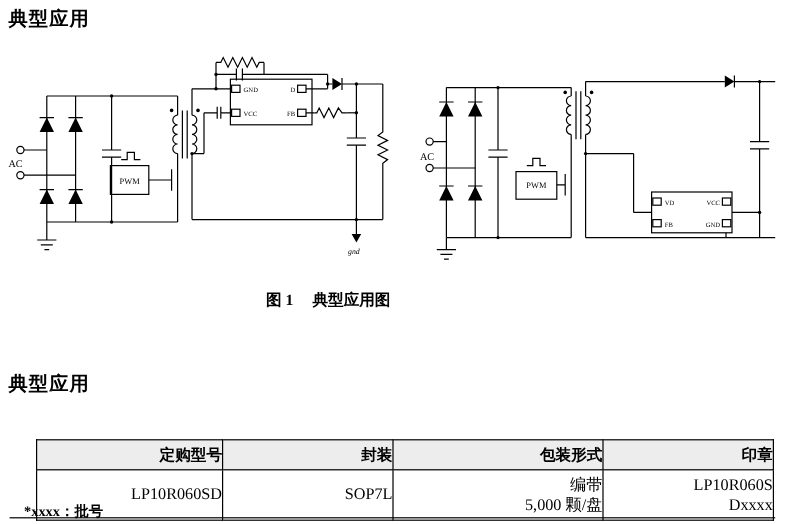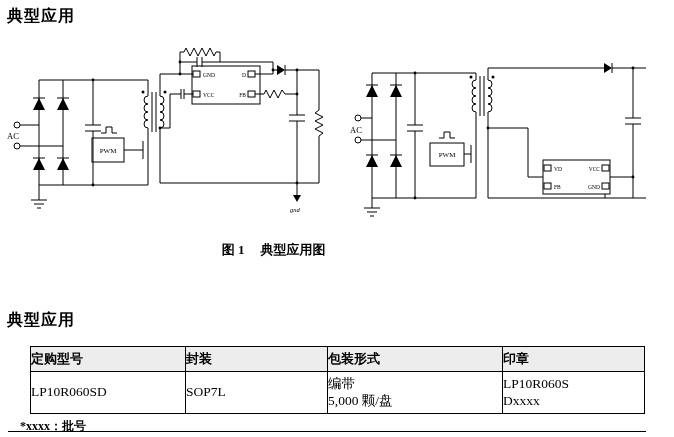--- a/index.html
+++ b/index.html
@@ -6,21 +6,21 @@
   html,body { background:#fff; }
   body { font-family:"Liberation Serif", serif; color:#000; }
   .page { position:relative; width:646px; height:437px; background:#fff; overflow:hidden; }
   .sec-title { position:absolute; left:7px; font-family:"Liberation Sans", sans-serif; font-size:16px; font-weight:bold; letter-spacing:1px; }
   .t1 { top:6px; }
   .t2 { top:310px; }
   .figure-row { position:absolute; left:5px; top:40px; display:flex; gap:0; }
   svg.schem { display:block; font-family:"Liberation Serif", serif; }
   .caption { position:absolute; left:0; top:241px; width:515px; text-align:center; font-size:13px; font-weight:bold;margin-left:16px; }
   .caption .cap-text { margin-left:16px; }
-  .order-table { position:absolute; left:30px; top:346px; border-collapse:collapse; table-layout:fixed; text-align:left; }
+  .order-table { position:absolute; left:30px; top:366px; border-collapse:collapse; table-layout:fixed; text-align:right; }
   .order-table th, .order-table td { border:1px solid #000; vertical-align:middle; }
   .order-table th { height:25px; background:#ededed; font-size:13px; font-weight:bold; font-family:"Liberation Sans", sans-serif; }
   .order-table td { height:42px; font-size:13.5px; line-height:1.25; }
   .footnote { position:absolute; left:20px; top:418px; font-size:12px; font-weight:bold; }
   .bottom-rule { position:absolute; left:8px; top:431px; width:658px; border-top:1px solid #000; }
 </style>
 </head>
 <body>
 
 <div class="page">

